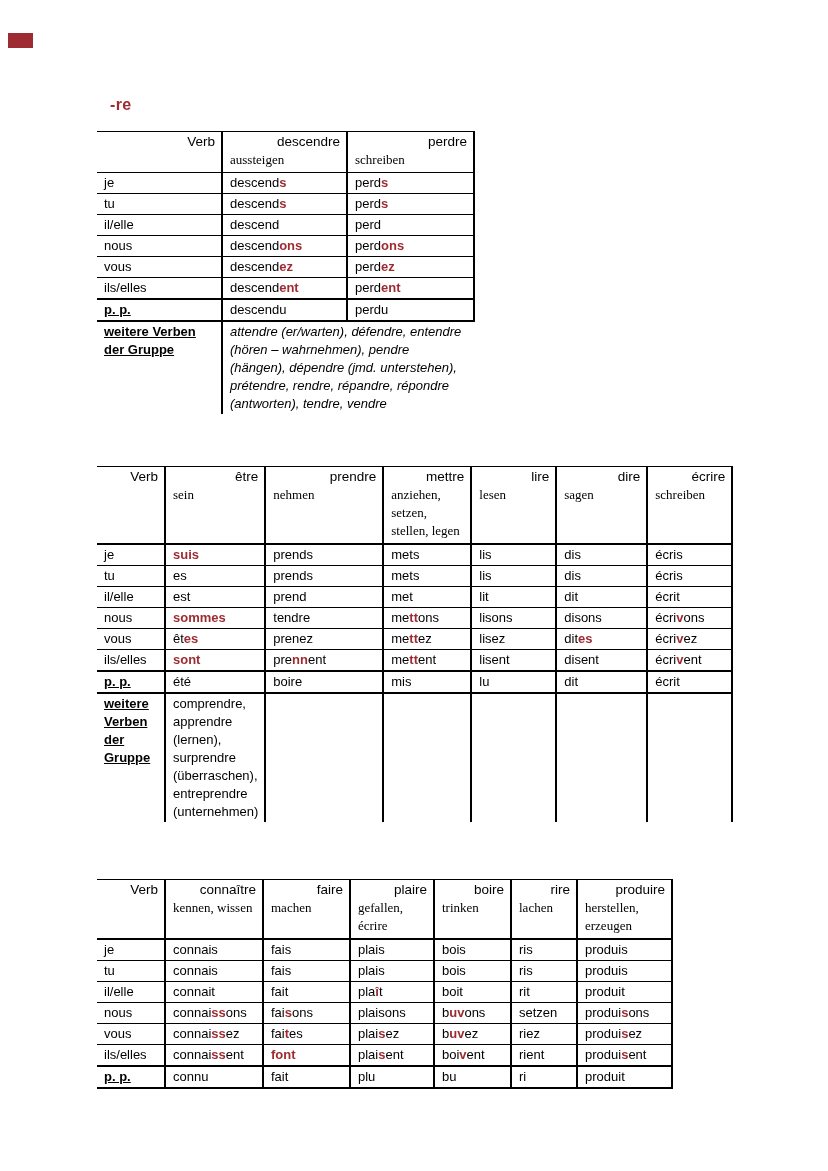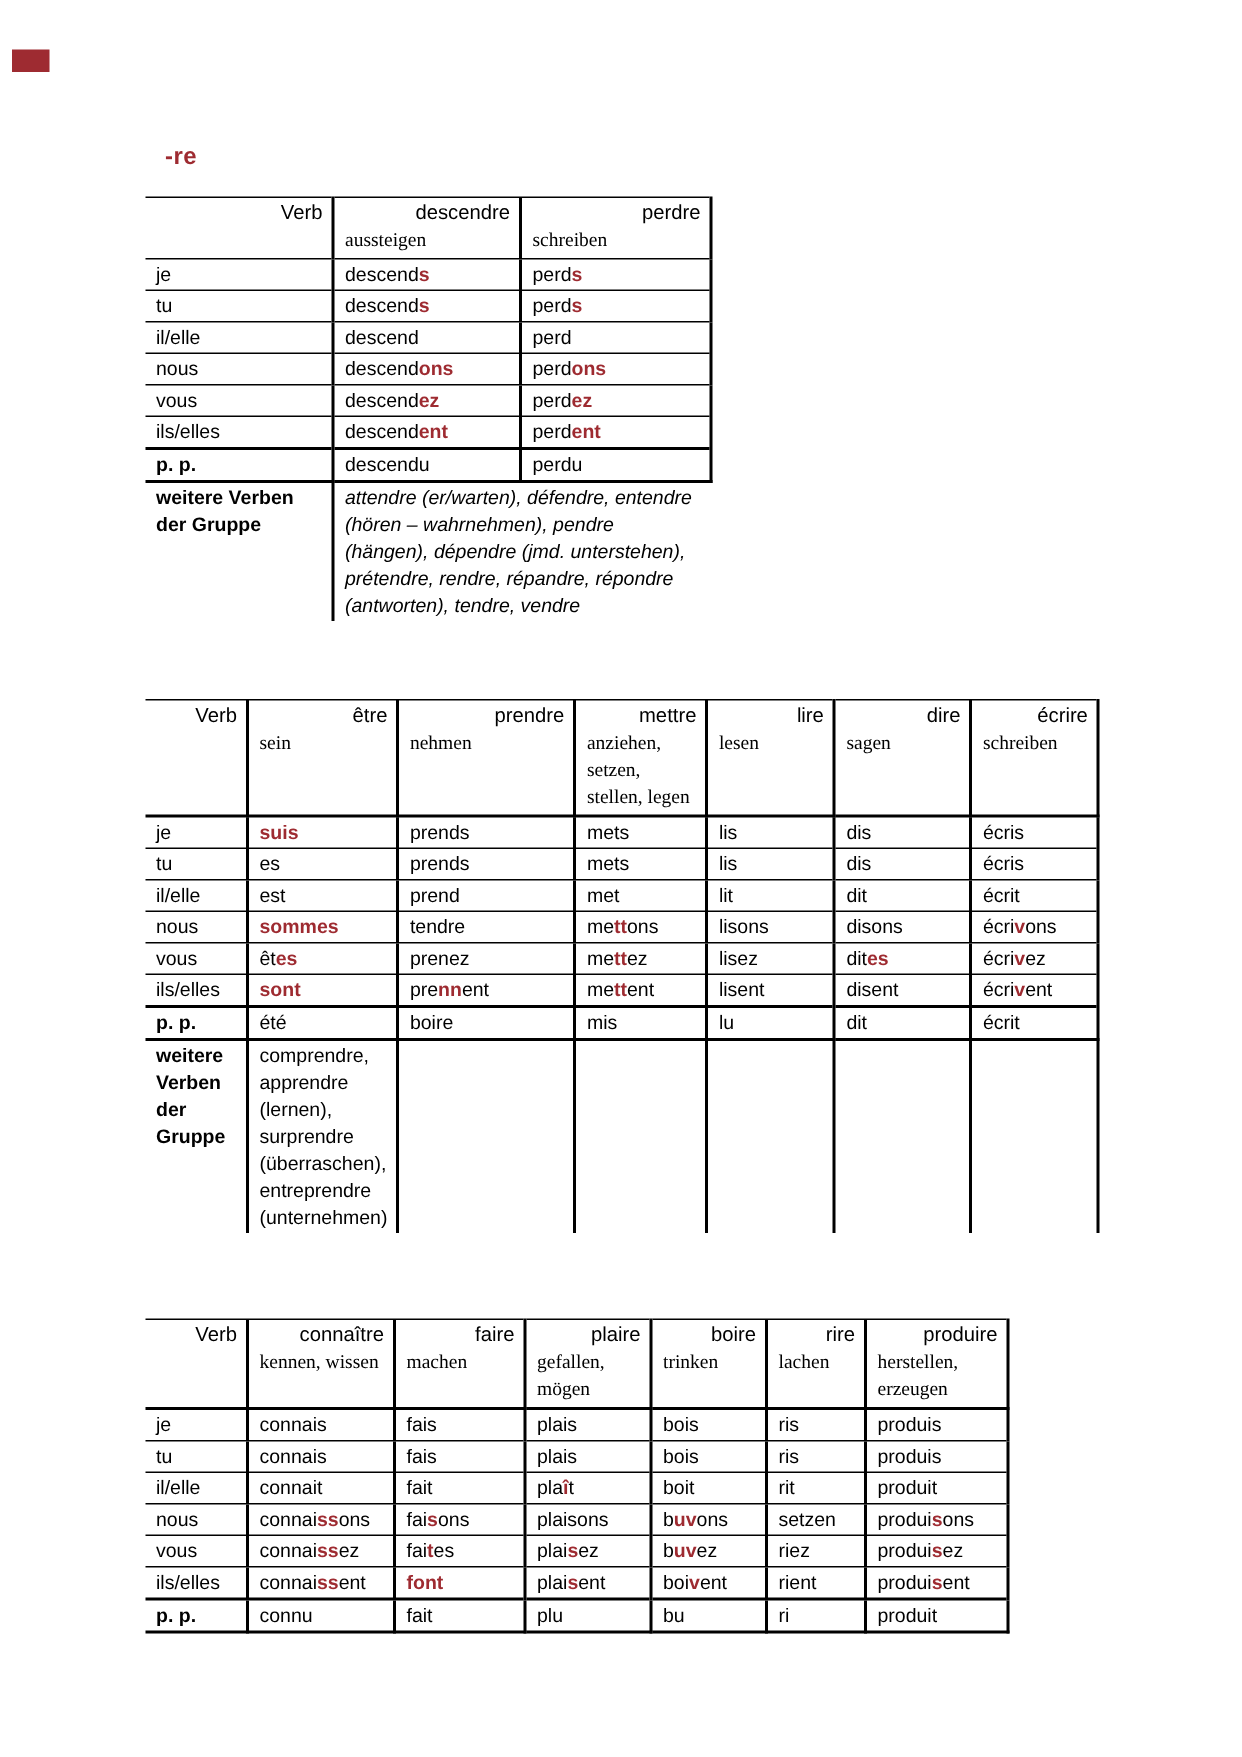--- a/index.html
+++ b/index.html
@@ -42,21 +42,21 @@
     border-bottom: 1px solid #000;
     line-height: 18px;
     font-weight: 400;
     overflow: hidden;
   }
   .conj thead th { border-top: 1px solid #000; padding-bottom: 3px; }
   .conj.thick-head thead th { border-bottom: 2px solid #000; }
   .verb-name { display: block; font-weight: 400; font-size: 13.5px; text-align: right; }
   .verb-trans { display: block; font-family: Liberation Serif, serif; }
   tr.pp td { border-top: 2px solid #000; border-bottom: 2px solid #000; }
-  td.bold { font-weight: 700; }
+  td.bold { font-weight: 700; text-decoration: underline; }
   tr.extra td { border-bottom: none; }
   td.no-right { border-right: none; font-style: italic; }
   .hl { color: var(--accent); font-weight: 700; }
 </style>
 </head>
 <body>
 
 <div class="page">
   <div class="corner-mark"></div>
   <h1 class="heading">-re</h1>
@@ -260,21 +260,21 @@
           <th>
             <span class="verb-name">connaître</span>
             <span class="verb-trans">kennen, wissen</span>
           </th>
           <th>
             <span class="verb-name">faire</span>
             <span class="verb-trans">machen</span>
           </th>
           <th>
             <span class="verb-name">plaire</span>
-            <span class="verb-trans">gefallen, mögen</span>
+            <span class="verb-trans">gefallen, écrire</span>
           </th>
           <th>
             <span class="verb-name">boire</span>
             <span class="verb-trans">trinken</span>
           </th>
           <th>
             <span class="verb-name">rire</span>
             <span class="verb-trans">lachen</span>
           </th>
           <th>

